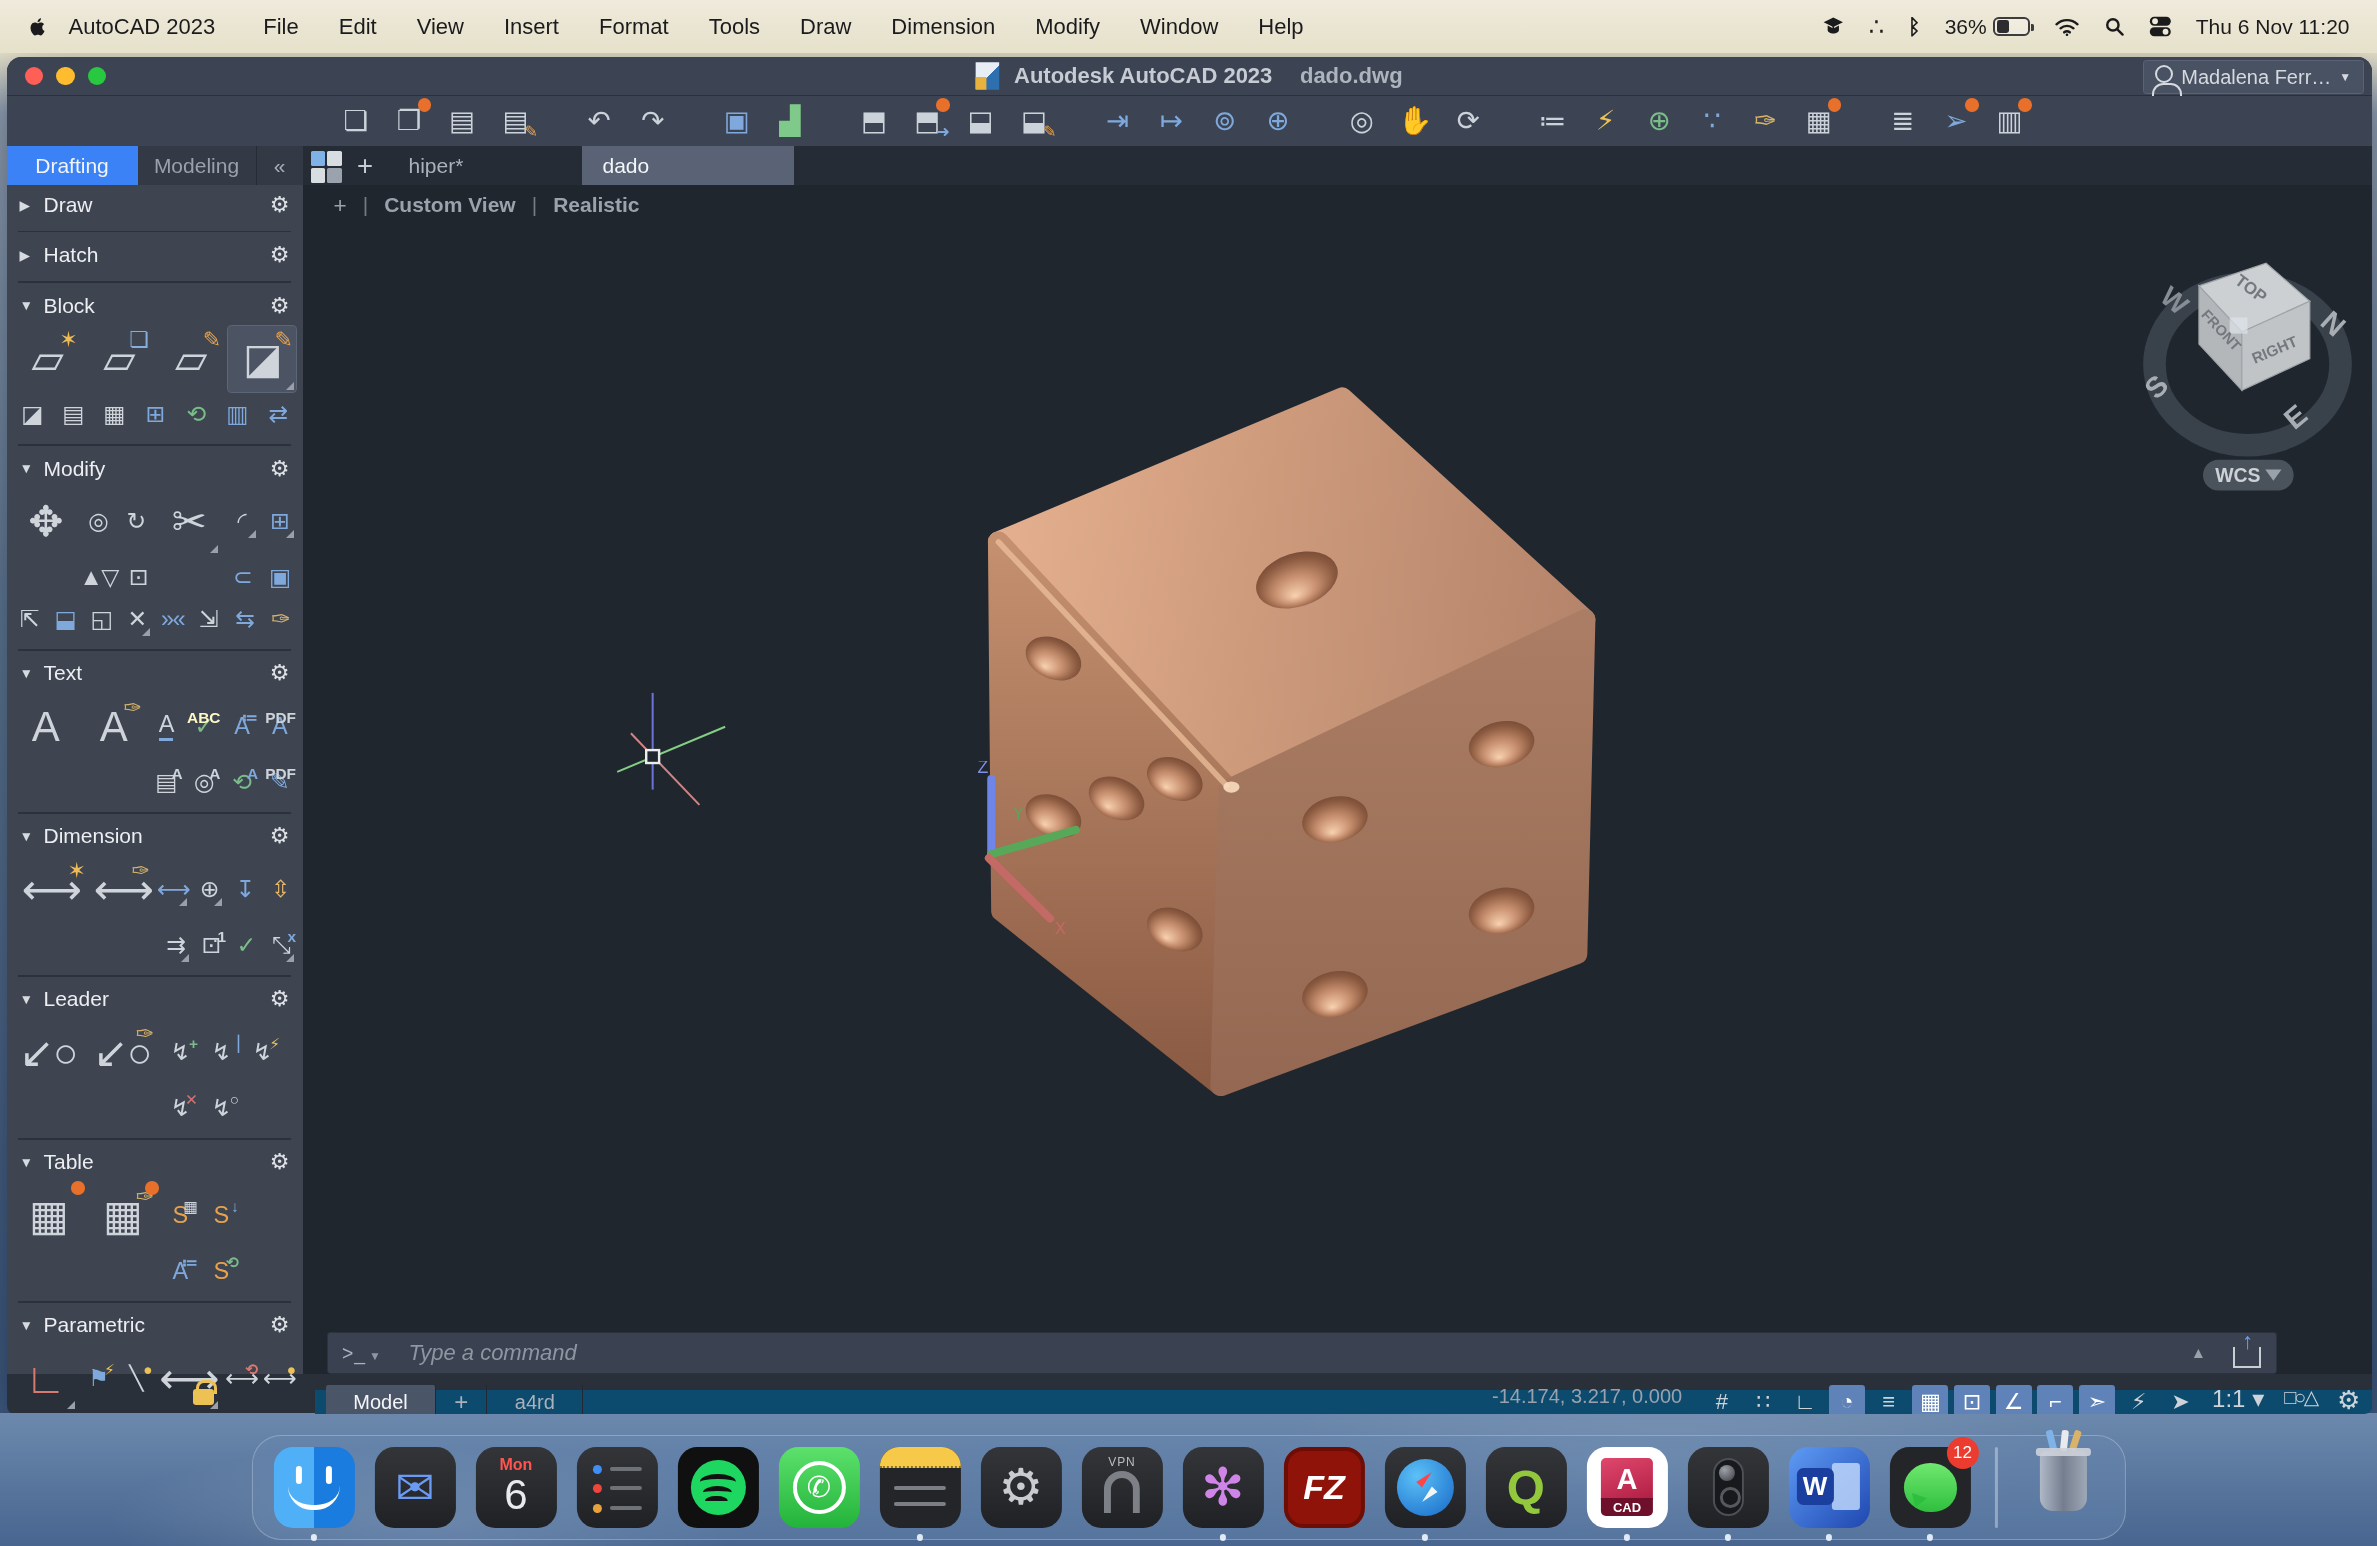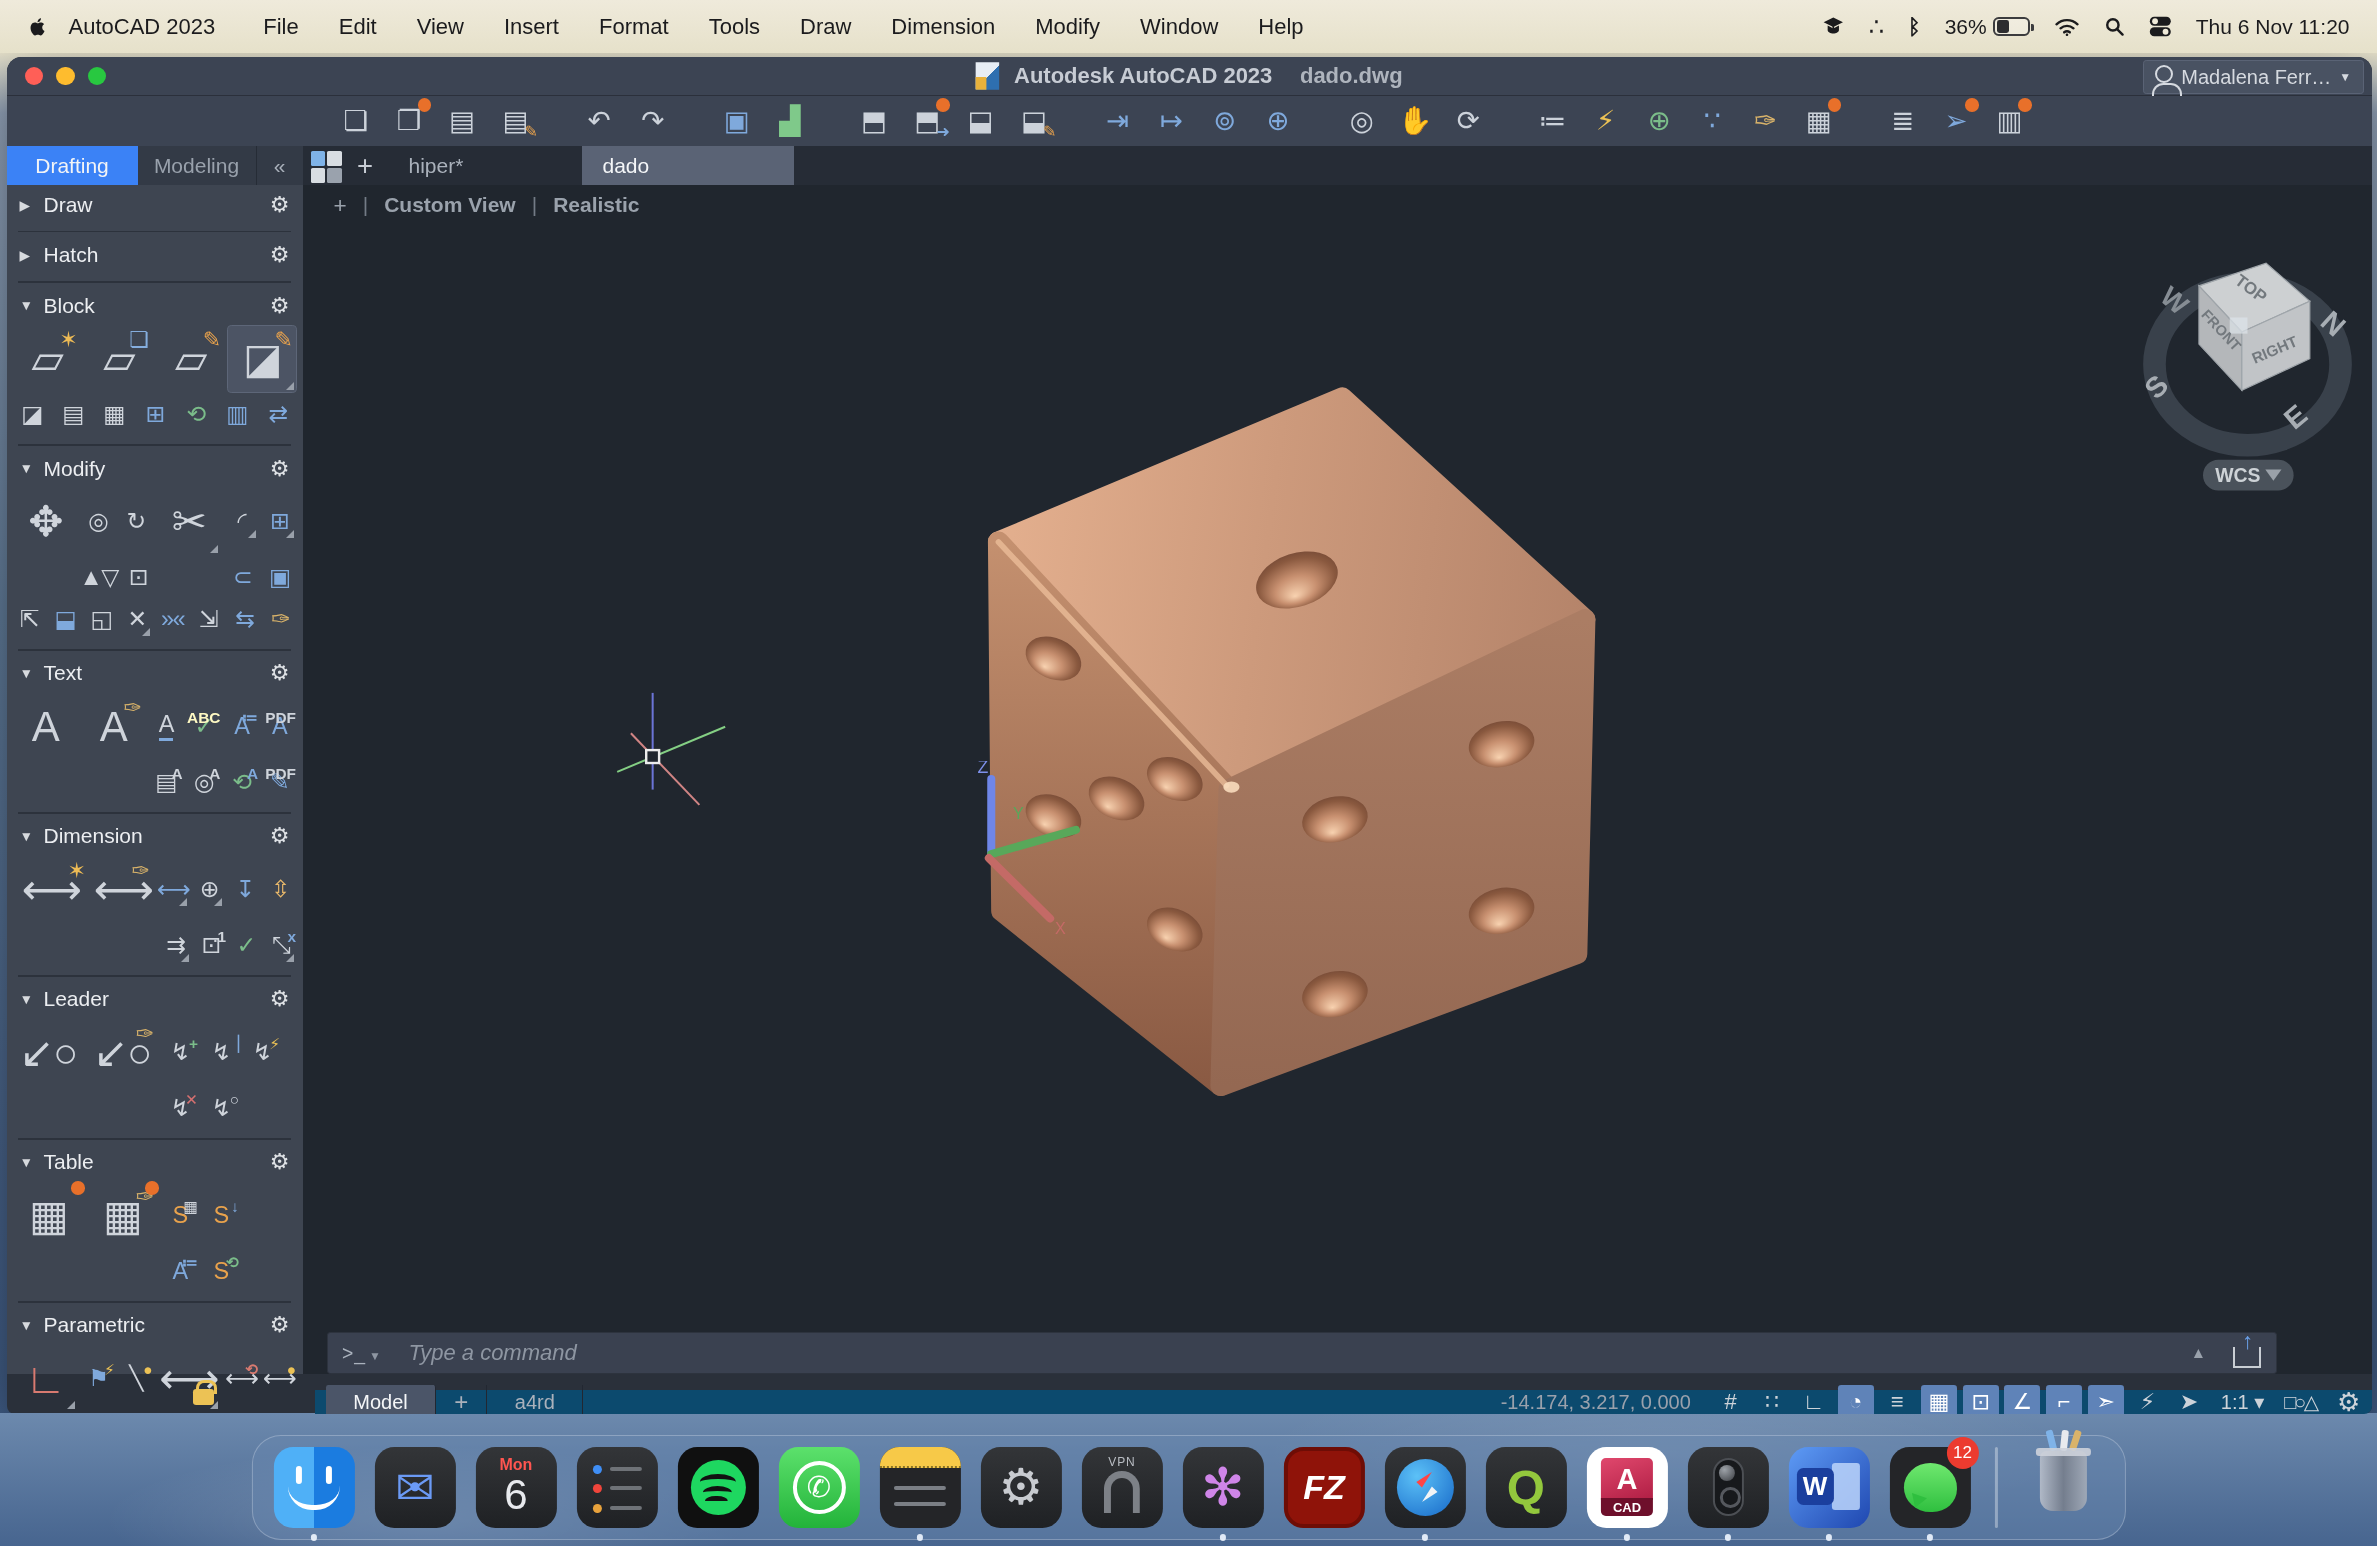--- a/index.html
+++ b/index.html
@@ -98,25 +98,25 @@
   .cmdcaret{color:#99a1ab;font-size:15.4px}
   .shareicn{position:relative;width:27.5px;height:21px;border:2.4px solid #c9ced4;border-top:none;margin-top:8px}
   .shareicn::before{content:"↑";position:absolute;left:6.5px;top:-18px;color:#6aa0e8;font-size:22.6px;font-weight:bold}
 
   
   .statusbar{position:absolute;left:308px;right:0;bottom:0;height:24px;background:#0c4a6e;display:flex;align-items:center;padding:0 11.3px;z-index:5}
   .sbleft{display:flex;align-items:stretch;height:34px;margin-top:0}
   .sbtab{display:flex;align-items:center;justify-content:center;padding:0 27.5px;color:#aab1bb;font-size:20px;border-right:0.8px solid #222731}
   .sbtab.active{background:#4b5568;color:#f4f6f8;border-radius:2.4px}
   .sbtab.plus{padding:0 18px;font-size:24px}
-  .sbright{margin-left:auto;display:flex;align-items:center;gap:5.7px}
+  .sbright{margin-left:auto;display:flex;gap:5.7px}
   .coords{color:#9aa1ac;font-size:20px;margin-right:16px}
   .tglbtn{min-width:36px;height:34px;border-radius:3.2px;display:flex;align-items:center;justify-content:center;color:#cdd3d9;font-size:22px;padding:0 4.9px}
   .tglbtn.on{background:#5f83b8;color:#fff}
-  .sbscale{color:#cdd3d9;font-size:20px;padding:0 8px}
+  .sbscale{color:#cdd3d9;font-size:24px;padding:0 8px}
   .sbws{color:#cdd3d9;font-size:20px;letter-spacing:-2.4px;padding:0 6.5px}
   .sbgear{color:#cdd3d9;font-size:26px;margin-left:8px}
 
   
   .desk{position:absolute;left:0;bottom:0;width:2377px;height:133px;
     background:linear-gradient(180deg,#6c89ad,#47658f);}
   .desk::before{content:"";position:absolute;inset:0;background:radial-gradient(323px 73px at 18% 80%,rgba(255,255,255,.18),transparent),radial-gradient(404px 81px at 70% 30%,rgba(255,255,255,.10),transparent)}
   .dock{position:absolute;left:50%;transform:translateX(-50%);bottom:6.5px;height:105px;
     background:rgba(105,135,175,.45);border:1.6px solid rgba(255,255,255,.25);border-radius:29px;
     display:flex;align-items:center;gap:20px;padding:0 21px;z-index:60}

